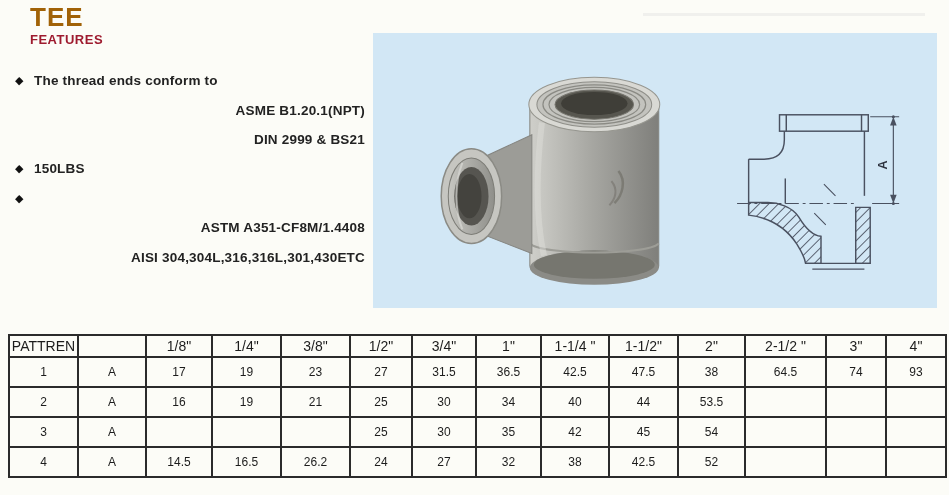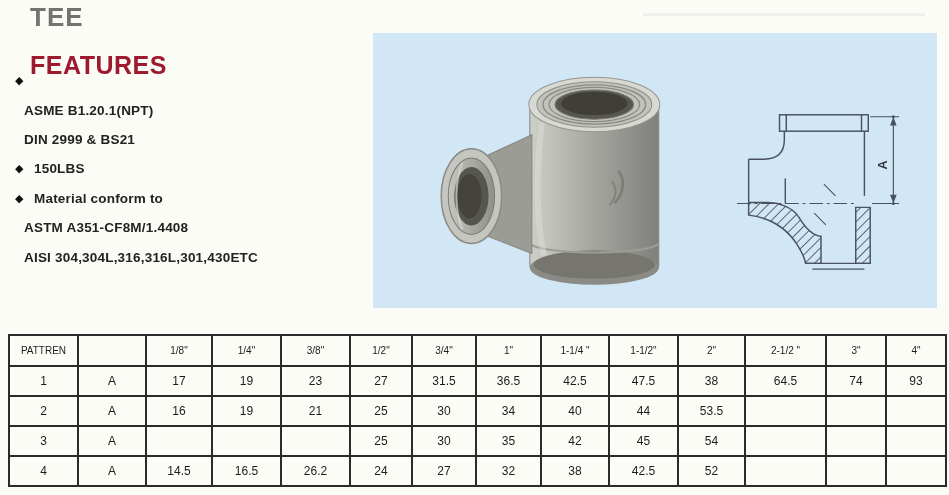--- a/index.html
+++ b/index.html
@@ -12,89 +12,89 @@
     overflow: hidden;
   }
   
   .artifact-strip {
     position: absolute; left: 643px; top: 13px; width: 282px; height: 3px;
     background: #ececе8; background: #ececea; opacity: .8;
   }
   
   .head { position: absolute; left: 30px; top: 3px; }
   .head h1 {
-    font-size: 26px; font-weight: 700; letter-spacing: 1px; color: #737373;
+    font-size: 26px; font-weight: 700; letter-spacing: 1px; color: #a16207;
     line-height: 1.1;
   }
   .head h2 {
-    font-size: 25px; font-weight: 700; letter-spacing: .5px;
-    color: #9e1b2f; margin-top: 19px;
+    font-size: 13px; font-weight: 700; letter-spacing: .5px;
+    color: #9e1b2f; margin-top: 0;
   }
   
   .features {
     position: absolute; left: 15px; top: 66px; width: 350px;
     list-style: none;
   }
   .features li {
     height: 29.4px; display: flex; align-items: center;
     font-size: 13.5px; font-weight: 700; color: #222;
     letter-spacing: .2px; white-space: nowrap;
   }
   .features li .dia {
     width: 19px; font-size: 11px; color: #111; flex: 0 0 19px;
   }
-  .features li.cont { padding-left: 9px; }
+  .features li.cont { padding-left: 9px; justify-content: flex-end; }
   
   .media-panel {
     position: absolute; left: 373px; top: 33px; width: 564px; height: 275px;
     background: #d2e7f5;
   }
   .media-panel svg { position: absolute; }
   .photo-svg  { left: 38px;  top: 8px;  width: 282px; height: 260px; }
   .draw-svg   { left: 356px; top: 76px; width: 184px; height: 164px; }
   
   .dim-table {
     position: absolute; left: 8px; top: 334px; width: 937px;
     border-collapse: collapse; table-layout: fixed;
     font-size: 12px; color: #1c1c1c; background: #fcfcf7;
   }
   .dim-table th, .dim-table td {
     border: 2px solid #2b2b2b; text-align: center; vertical-align: middle;
     font-weight: 400; overflow: hidden; white-space: nowrap;
   }
-  .dim-table thead th { height: 31px; font-size: 10px; }
+  .dim-table thead th { height: 22px; font-size: 14px; }
   .dim-table tbody td { height: 30px; }
 </style>
 </head>
 <body>
 
 <div class="artifact-strip"></div>
 
 <header class="head">
   <h1>TEE</h1>
   <h2>FEATURES</h2>
 </header>
 
 <ul class="features">
     <li>
       <span class="dia">◆</span>
+      <span>The thread ends conform to</span>
     </li>
     <li class="cont">
       <span>ASME B1.20.1(NPT)</span>
     </li>
     <li class="cont">
       <span>DIN 2999 &amp; BS21</span>
     </li>
     <li>
       <span class="dia">◆</span>
       <span>150LBS</span>
     </li>
     <li>
       <span class="dia">◆</span>
-      <span>Material conform to</span>
     </li>
     <li class="cont">
       <span>ASTM A351-CF8M/1.4408</span>
     </li>
     <li class="cont">
       <span>AISI 304,304L,316,316L,301,430ETC</span>
     </li>
   </ul>
 
 <div class="media-panel">

